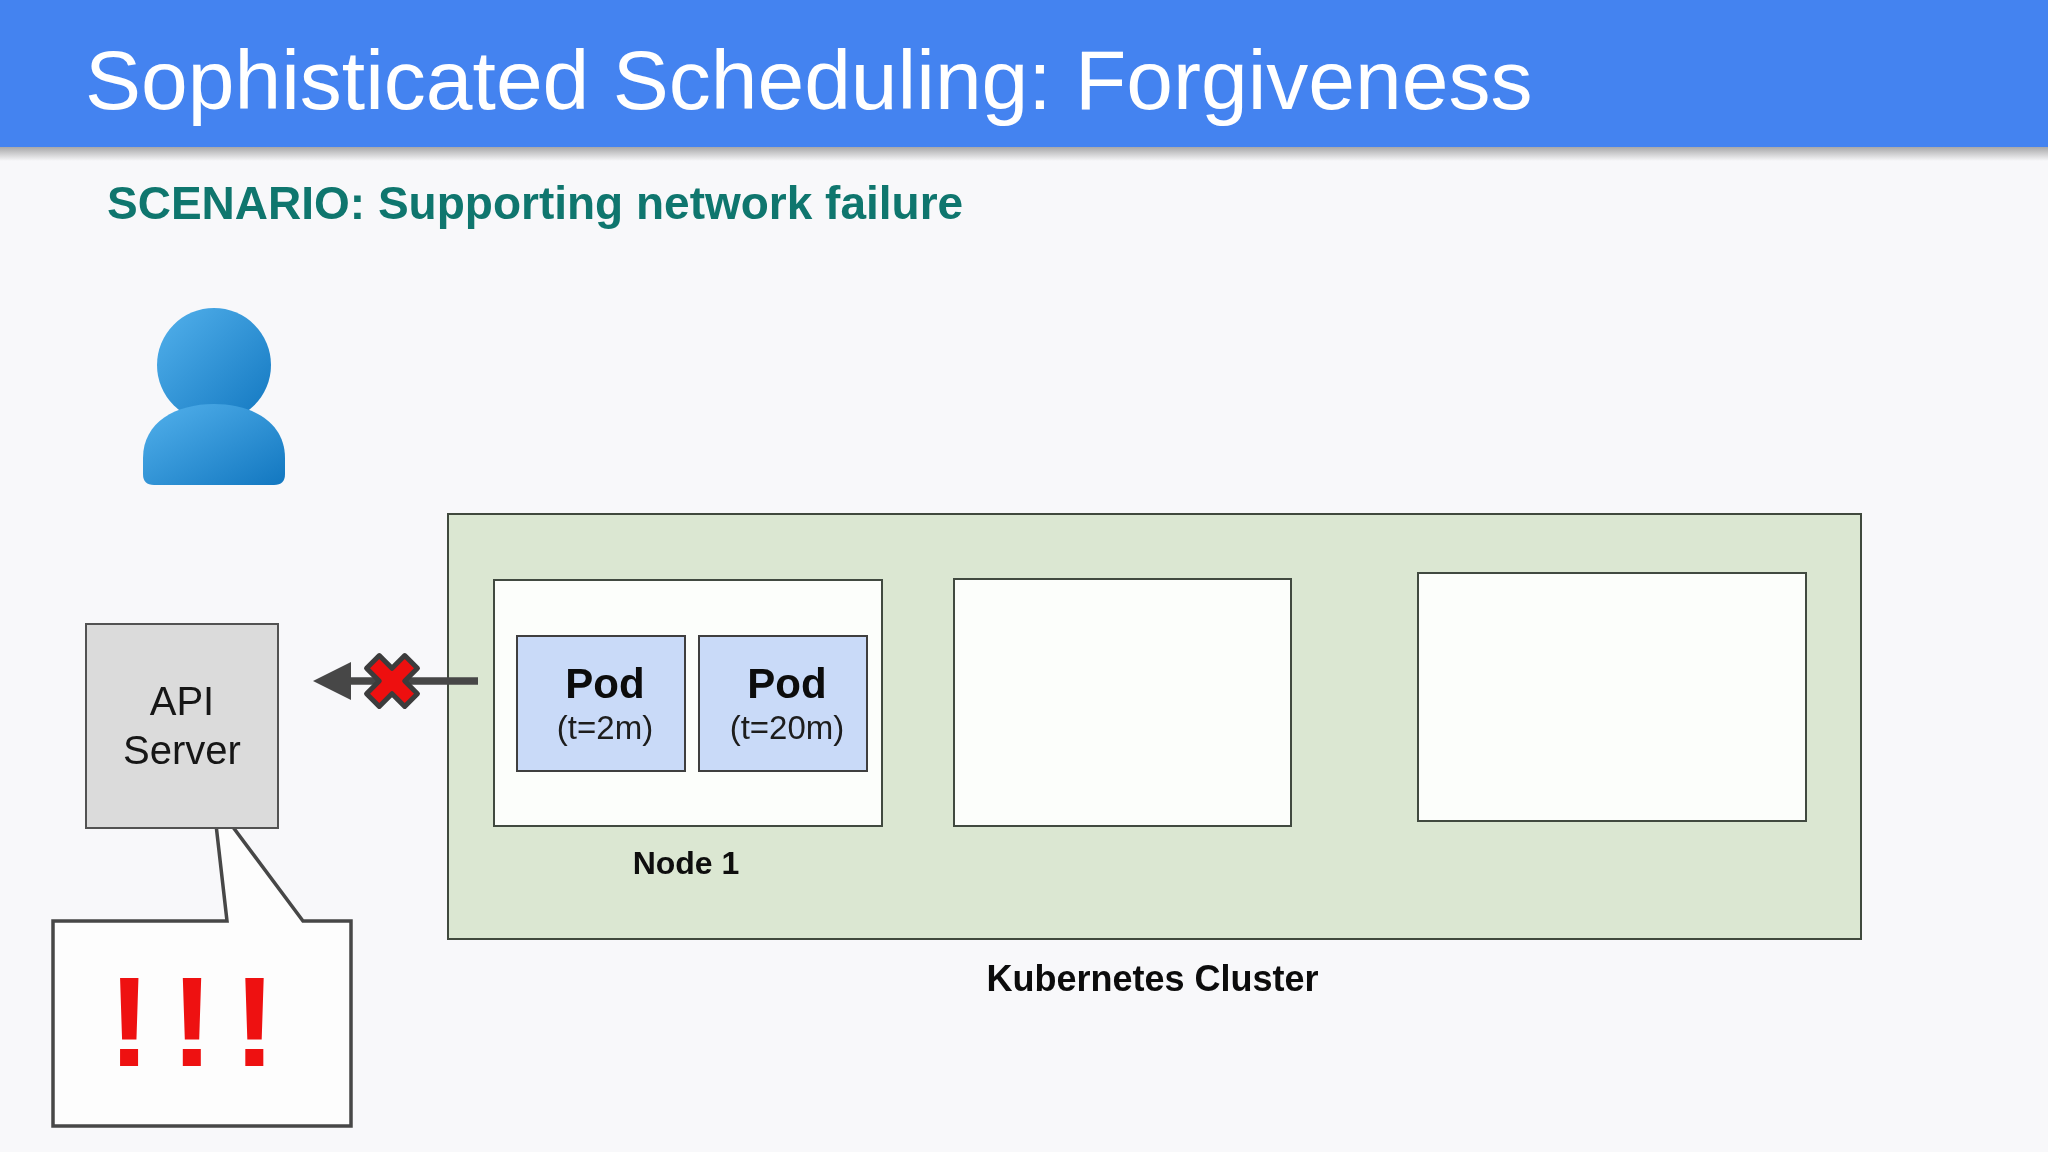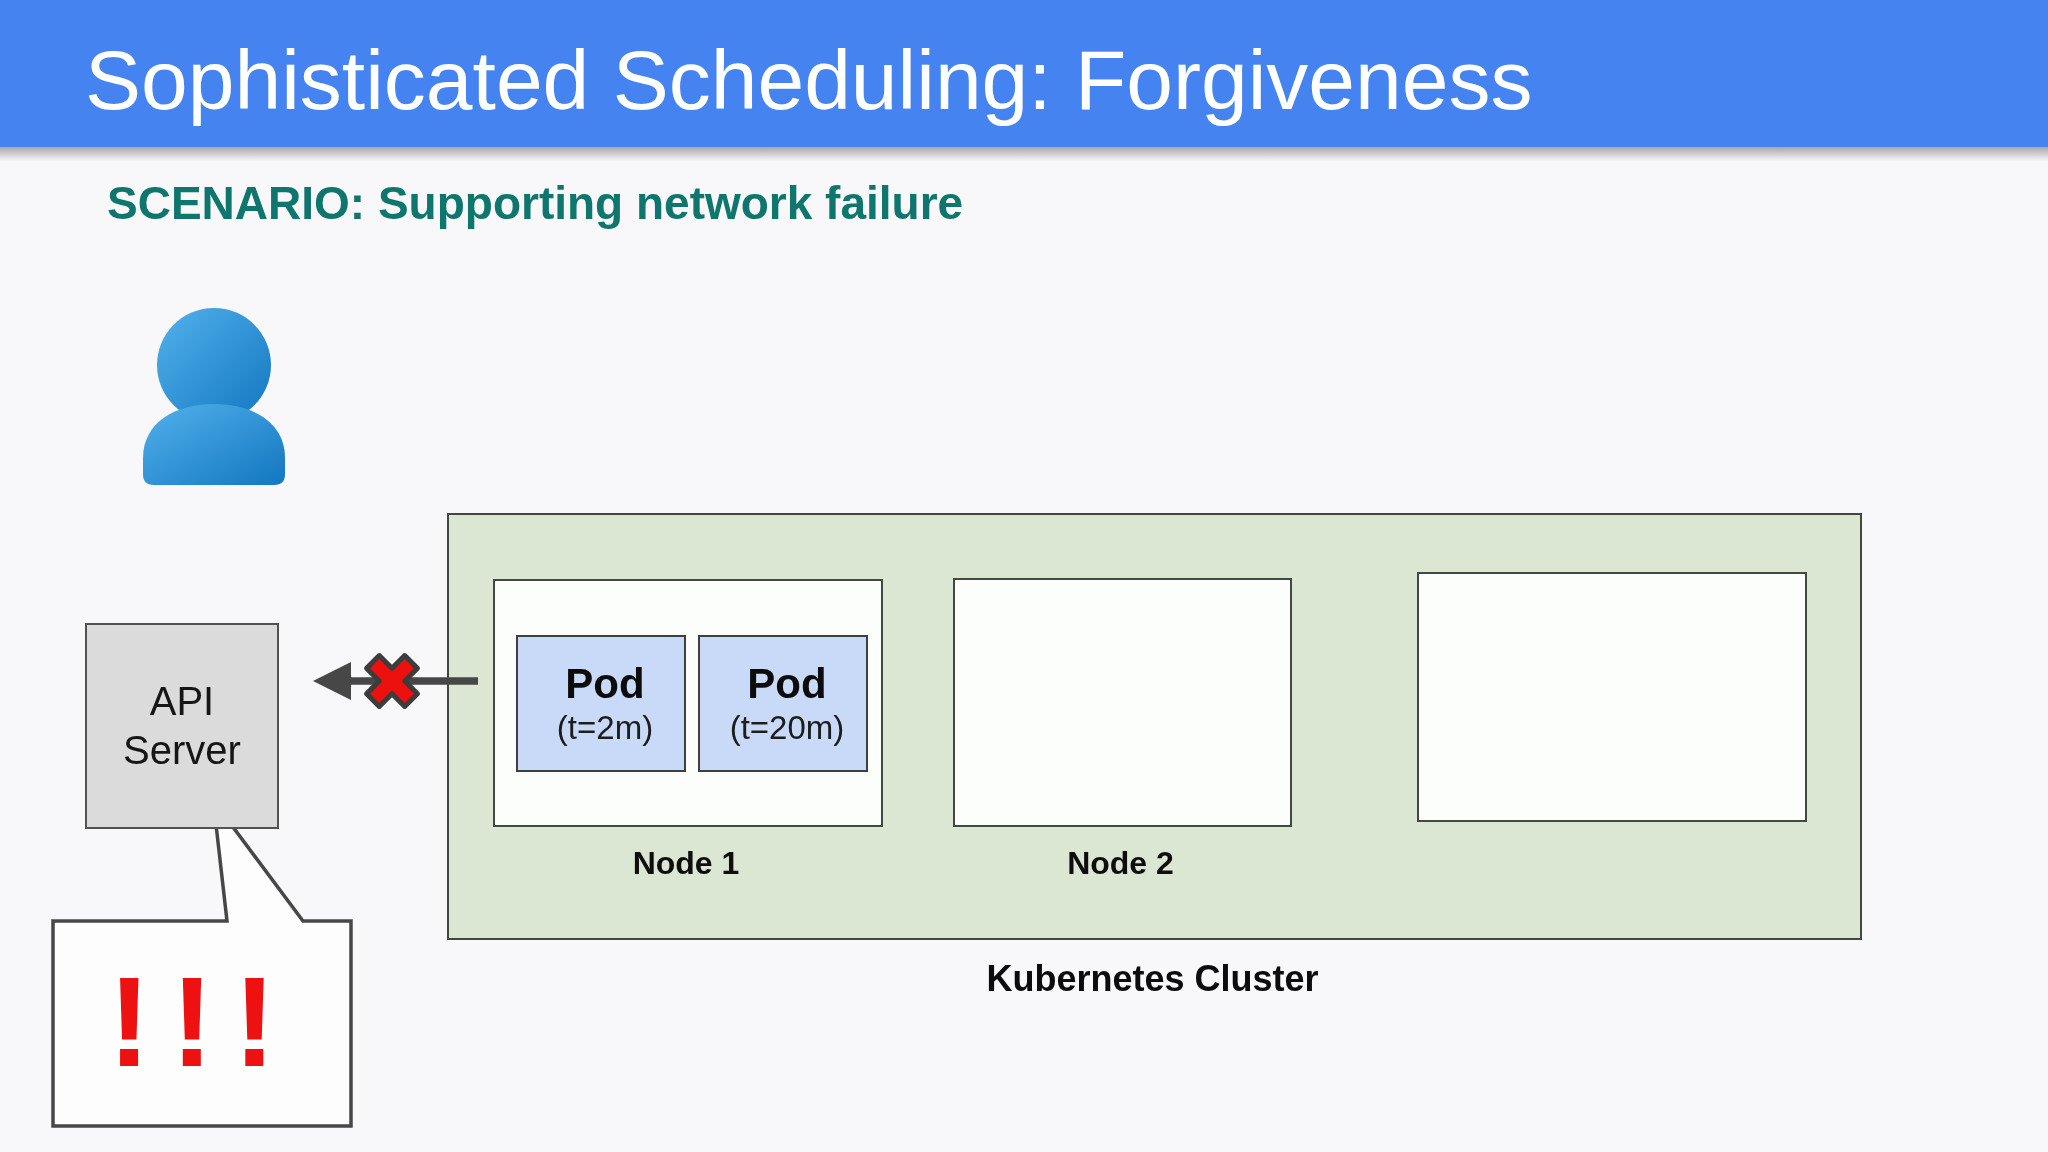--- a/index.html
+++ b/index.html
@@ -204,21 +204,20 @@
         <div class="pod-time">(t=2m)</div>
       </div>
       <div class="pod pod-2">
         <div class="pod-name">Pod</div>
         <div class="pod-time">(t=20m)</div>
       </div>
     </div>
     <div class="node node-2"></div>
     <div class="node node-3"></div>
     <div class="node-label node-label-1">Node 1</div>
-    <div class="node-label node-label-2">Node 2</div>
   </div>
   <div class="cluster-label">Kubernetes Cluster</div>
 
   <svg class="conn-arrow" viewBox="0 0 190 72">
     <line x1="48" y1="36" x2="183" y2="36" stroke="#474747" stroke-width="7.5"></line>
     <polygon points="18,36 56,17 56,55" fill="#474747"></polygon>
   </svg>
 
   <svg class="conn-x" viewBox="0 0 64 64">
     <path d="M23 5 H41 V23 H59 V41 H41 V59 H23 V41 H5 V23 H23 Z" transform="rotate(45 32 32)" fill="#ee0f0f" stroke="#3c3c3c" stroke-width="5" stroke-linejoin="round"></path>

